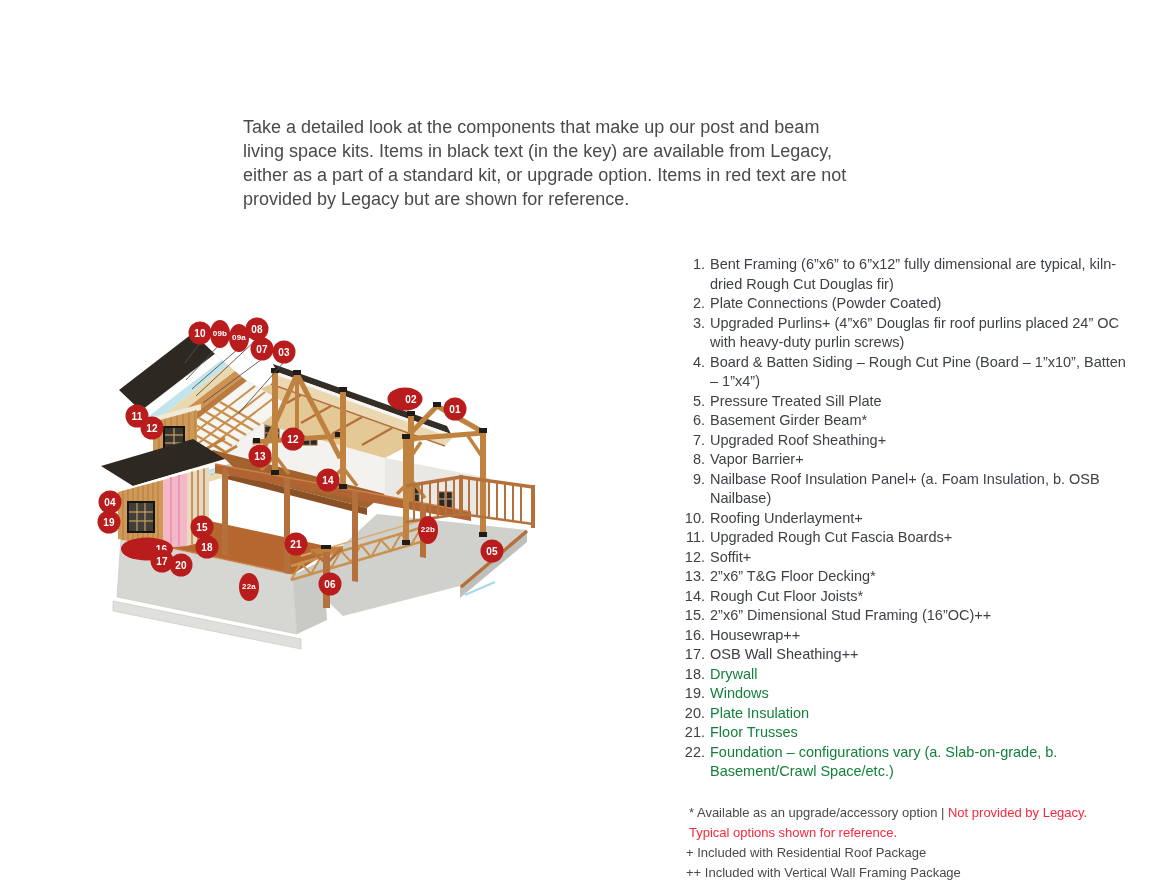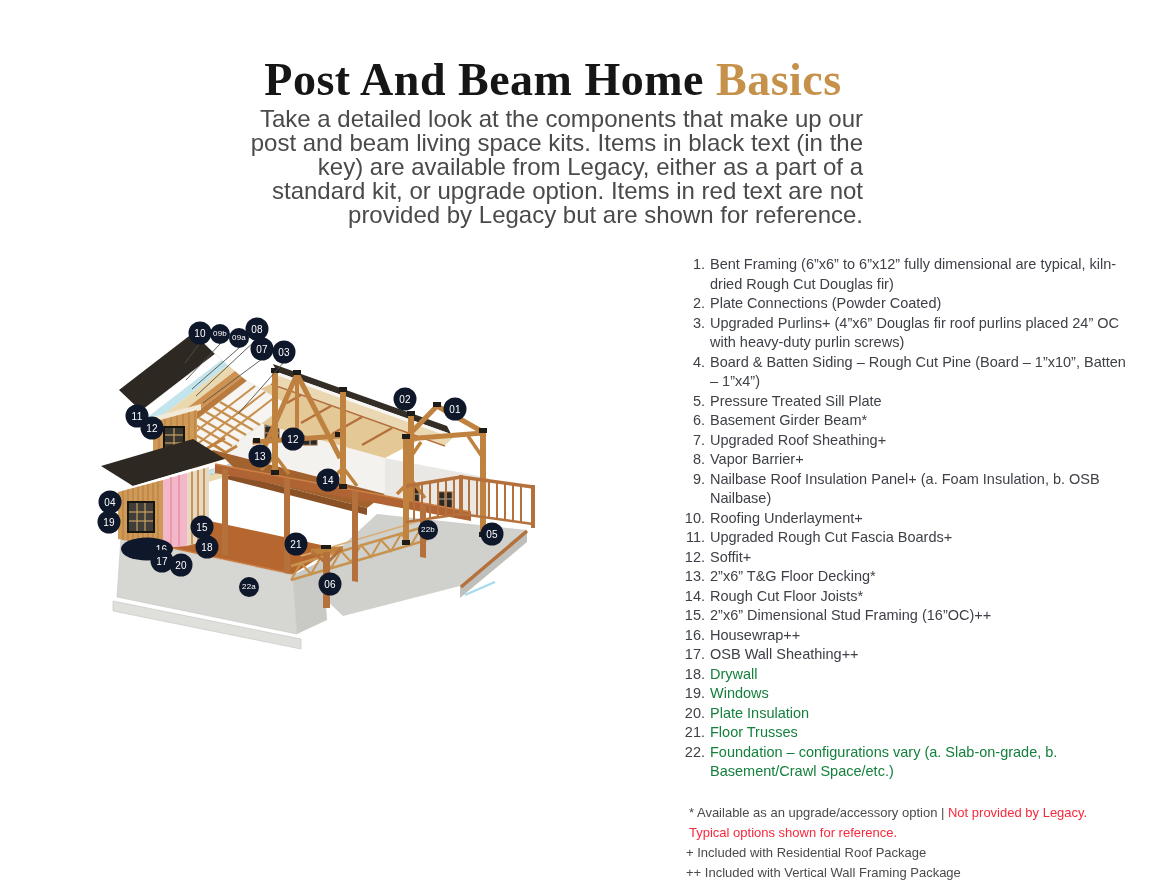--- a/index.html
+++ b/index.html
@@ -5,44 +5,43 @@
   html,body{margin:0;padding:0;width:1166px;height:887px;background:#ffffff;overflow:hidden;}
   body{font-family:"Liberation Sans",sans-serif;color:#3e4147;position:relative;}
   .page{position:absolute;inset:0;}
 
   .title{position:absolute;top:22px;left:0;width:1106px;text-align:center;
          font-family:"Liberation Serif",serif;font-weight:bold;font-size:46px;
          color:#161616;letter-spacing:.5px;}
   .title .accent{color:#c6914a;}
 
   .intro{position:absolute;top:99px;left:0;width:1106px;display:flex;justify-content:center;}
-  .intro p{margin:8px;max-width:620px;font-size:24px;line-height:24px;color:#4a4a4a;text-align:right;}
+  .intro p{margin:16px;max-width:620px;font-size:18px;line-height:24px;color:#4a4a4a;text-align:left;}
 
   .diagram{position:absolute;left:75px;top:318px;width:565px;height:400px;}
   .diagram svg{position:absolute;left:0;top:0;}
-  .marker{position:absolute;width:23px;height:23px;border-radius:50%;background:#0f172a;
-          color:#fff;font-weight:normal;font-size:10px;display:flex;align-items:center;justify-content:center;
+  .marker{position:absolute;width:23px;height:23px;border-radius:50%;background:#b91c1c;
+          color:#fff;font-weight:bold;font-size:10px;display:flex;align-items:center;justify-content:center;
           transform:translate(-50%,-50%);letter-spacing:.2px;line-height:1;}
-  .marker.small{width:20px;height:20px;font-size:8px;}
+  .marker.small{width:20px;height:28px;font-size:8px;}
 
   .key{position:absolute;left:682px;top:255px;width:452px;}
   .key .row{display:flex;font-size:14.5px;line-height:19.5px;color:#3e4147;}
   .key .num{flex:none;width:23px;text-align:right;margin-right:5px;}
   .key .row.red .txt{color:#15803d;}
 
   .notes{position:absolute;left:686px;top:803px;width:442px;font-size:13px;line-height:20px;color:#4a4a4a;}
   .notes .n1{padding-left:3px;}
   .notes .red{color:#f8283c;}
 </style>
 </head>
 <body>
 
 <div class="page">
 
-  <h1 class="title"><span>Post And Beam Home</span> <span class="accent">Basics</span></h1>
 
   <div class="intro">
     <p>Take a detailed look at the components that make up our post and beam living space kits. Items in black text (in the key) are available from Legacy, either as a part of a standard kit, or upgrade option. Items in red text are not provided by Legacy but are shown for reference.</p>
   </div>
 
   <div class="diagram">
     <svg width="565" height="400" viewBox="0 0 565 400">
 
       <g>
         <polygon points="138,92 310,140 310,176 138,132" fill="#f3f2ef"></polygon>
@@ -287,37 +286,37 @@
     </svg>
     <div id="marker-layer">
         <div class="marker" style="left: 125px; top: 15px;">10</div>
         <div class="marker small" style="left: 145px; top: 16px;">09b</div>
         <div class="marker small" style="left: 164px; top: 20px;">09a</div>
         <div class="marker" style="left: 182px; top: 11px;">08</div>
         <div class="marker" style="left: 187px; top: 31px;">07</div>
         <div class="marker" style="left: 209px; top: 34px;">03</div>
         <div class="marker" style="left: 62px; top: 98px;">11</div>
         <div class="marker" style="left: 77px; top: 110px;">12</div>
-        <div class="marker" style="left: 330px; top: 81px;">02</div>
+        <div class="marker" style="left: 330px; top: 81px; padding-left: 12px;">02</div>
         <div class="marker" style="left: 380px; top: 91px;">01</div>
         <div class="marker" style="left: 218px; top: 121px;">12</div>
         <div class="marker" style="left: 185px; top: 138px;">13</div>
         <div class="marker" style="left: 253px; top: 162px;">14</div>
         <div class="marker" style="left: 35px; top: 184px;">04</div>
         <div class="marker" style="left: 34px; top: 204px;">19</div>
         <div class="marker" style="left: 127px; top: 209px;">15</div>
         <div class="marker" style="left: 132px; top: 229px;">18</div>
         <div class="marker" style="left: 72px; top: 231px; padding-left: 29px;">16</div>
         <div class="marker" style="left: 87px; top: 243px;">17</div>
         <div class="marker" style="left: 106px; top: 247px;">20</div>
         <div class="marker" style="left: 221px; top: 226px; text-align: center;">21</div>
         <div class="marker small" style="left: 174px; top: 269px;">22a</div>
         <div class="marker" style="left: 255px; top: 266px;">06</div>
         <div class="marker small" style="left: 353px; top: 212px;">22b</div>
-        <div class="marker" style="left: 417px; top: 216px;">05</div>
+        <div class="marker" style="left: 417px; top: 233px;">05</div>
       </div>
   </div>
 
   <div class="key" id="key-list">
       <div class="row">
         <span class="num">1.</span>
         <span class="txt">Bent Framing (6”x6” to 6”x12” fully dimensional are typical, kiln-dried Rough Cut Douglas fir)</span>
       </div>
       <div class="row">
         <span class="num">2.</span>

